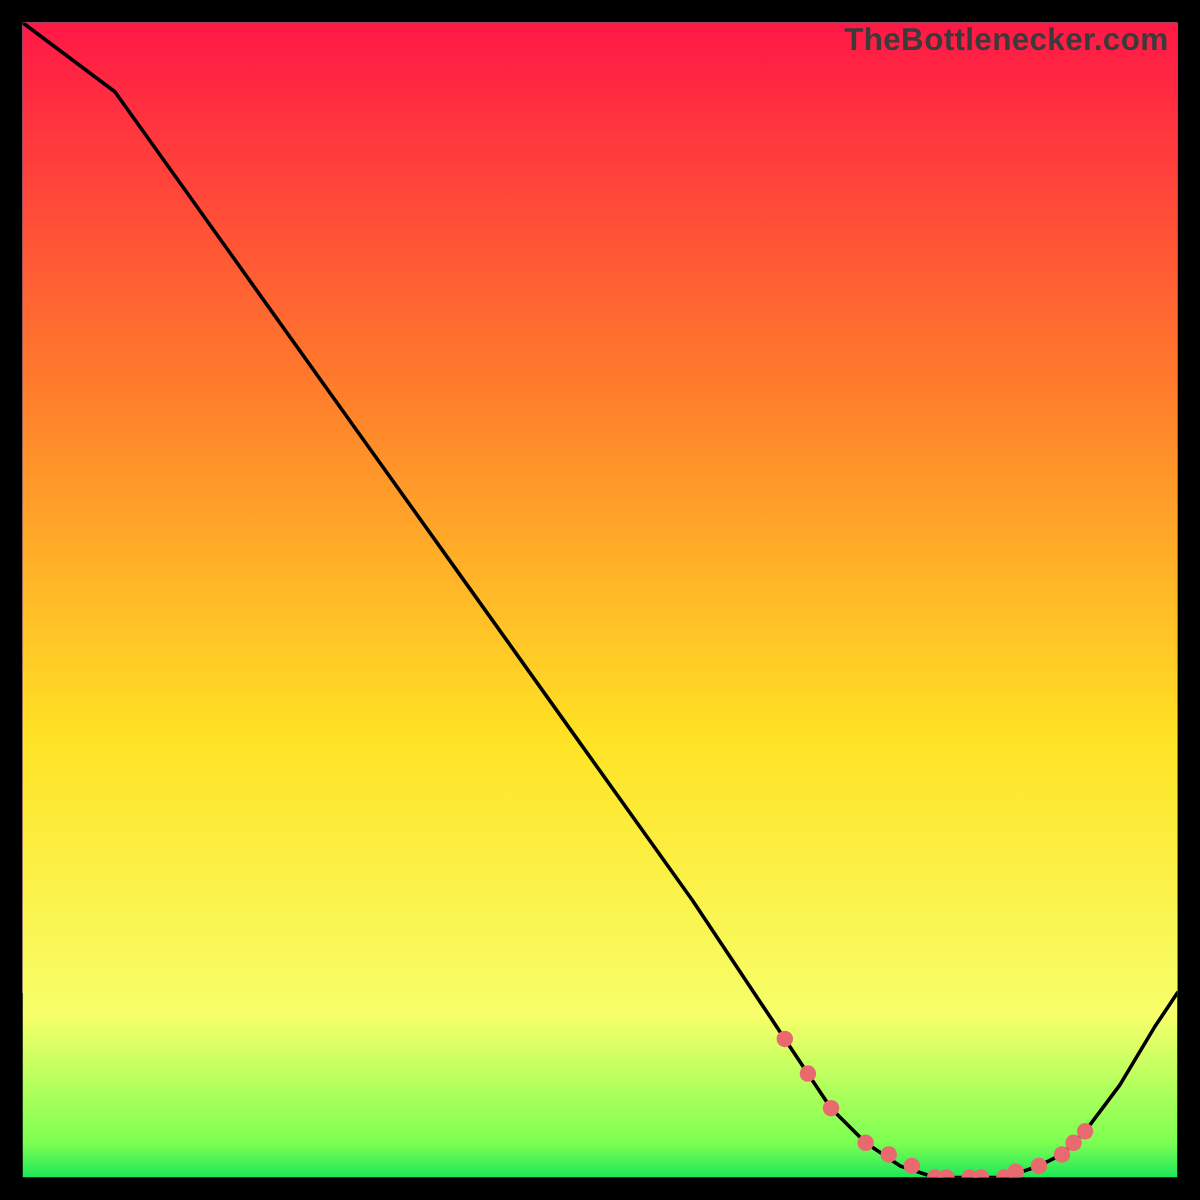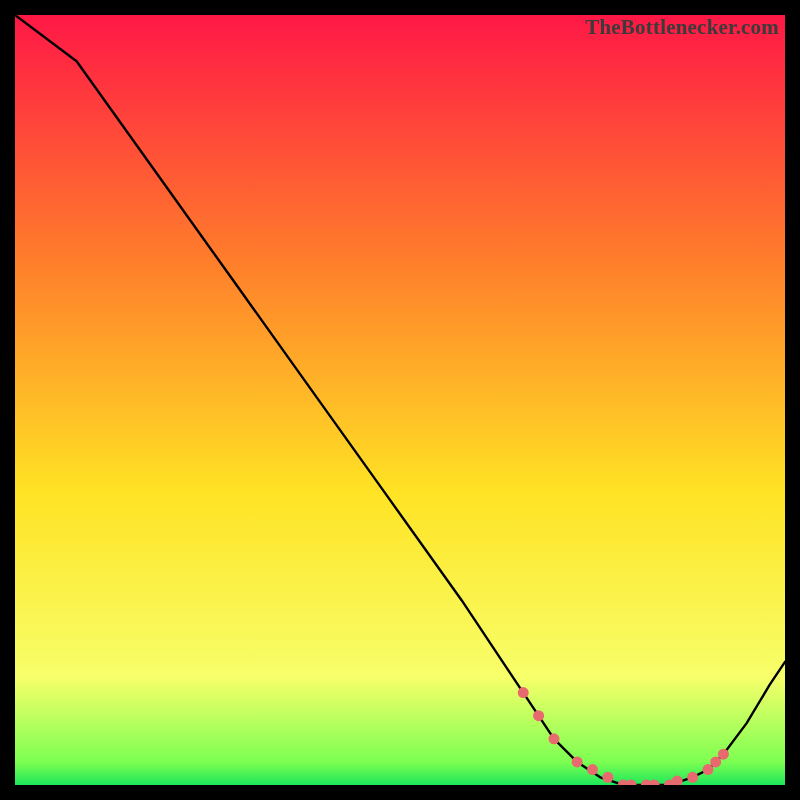--- a/index.html
+++ b/index.html
@@ -11,21 +11,20 @@
     overflow: hidden;
     font-family: Arial, Helvetica, sans-serif;
   }
   .frame {
     position: absolute;
     left: 15px;
     top: 15px;
     width: 770px;
     height: 647px;
     background: #f9a8d4;
-    font-family: Liberation Serif, serif;
   }
   .canvas-wrap {
     position: absolute;
     left: 0;
     top: 0;
     width: 770px;
     height: 770px;
   }
   svg {
     display: block;

